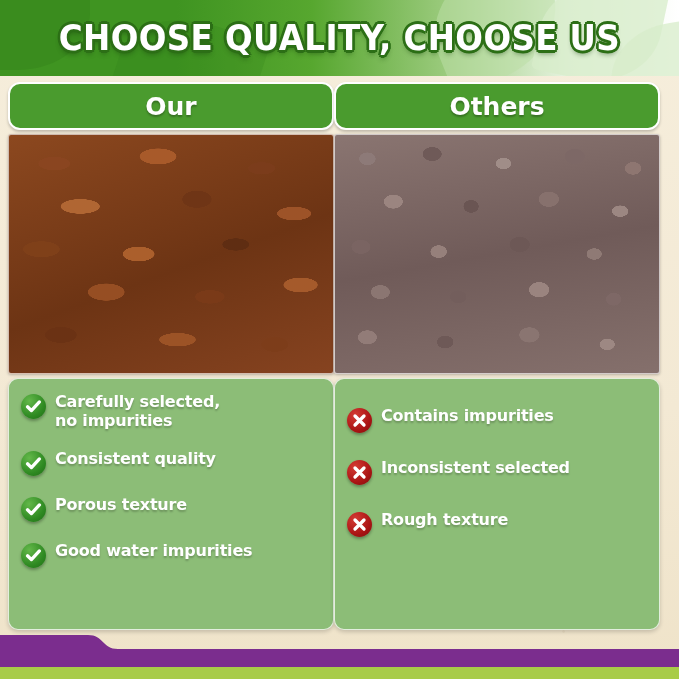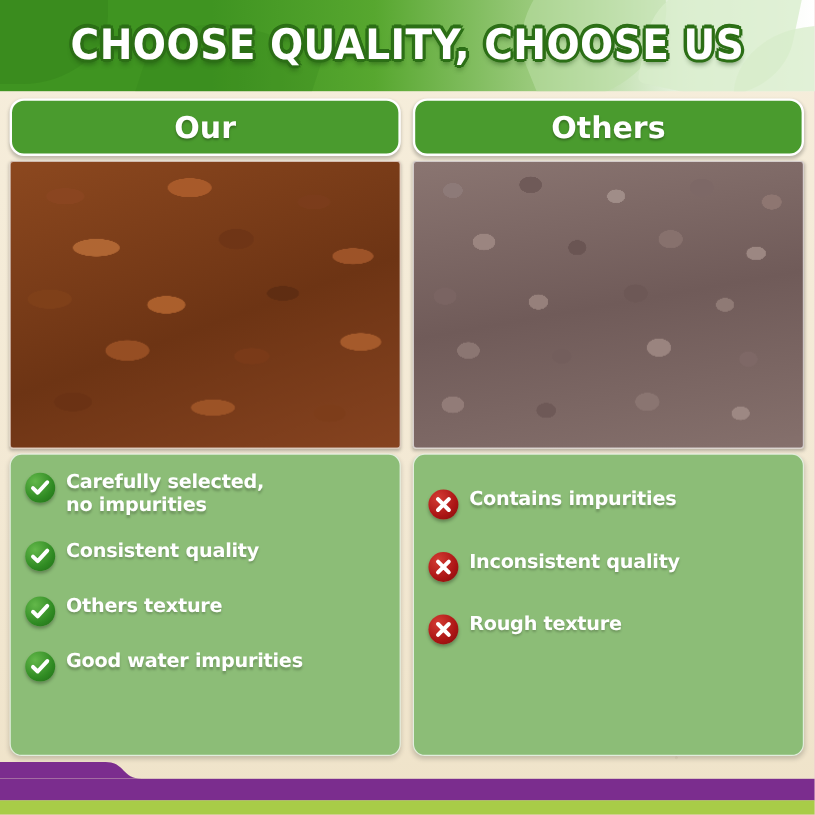--- a/index.html
+++ b/index.html
@@ -39,21 +39,21 @@
     color:#ffffff;white-space:nowrap;
     font-family:"DejaVu Sans",sans-serif;
     transform:scaleX(.93);
     text-shadow:
       -2px -2px 0 #2c6f16, 2px -2px 0 #2c6f16, -2px 2px 0 #2c6f16, 2px 2px 0 #2c6f16,
       -3px 0 0 #2c6f16, 3px 0 0 #2c6f16, 0 -3px 0 #2c6f16, 0 3px 0 #2c6f16,
       0 4px 5px rgba(20,60,10,.45);
   }
 
   
-  .cols{position:absolute;left:8px;top:82px;width:663px;height:548px;display:flex;gap:10px;}
+  .cols{position:absolute;left:8px;top:82px;width:663px;height:548px;display:flex;}
   .col{width:326px;display:flex;flex-direction:column;}
 
   .col-head{
     height:48px;border-radius:12px;background:#4a9b2e;
     border:2px solid #ffffff;
     box-shadow:0 2px 3px rgba(0,0,0,.22);
     display:flex;align-items:center;justify-content:center;
     color:#fff;font-size:25px;font-weight:bold;
     font-family:"DejaVu Sans",sans-serif;
     text-shadow:0 2px 2px rgba(0,0,0,.28);
@@ -182,21 +182,21 @@
           </span>
           <span class="feature-text">Consistent quality</span>
         </div>
 
         <div class="feature">
           <span class="badge check">
             <svg viewBox="0 0 25 25">
                 <path d="M6.5 12.8 L10.4 16.6 L18.4 7.9" fill="none" stroke="#ffffff" stroke-width="3.3" stroke-linecap="round" stroke-linejoin="round"></path>
               </svg>
           </span>
-          <span class="feature-text">Others texture</span>
+          <span class="feature-text">Porous texture</span>
         </div>
 
         <div class="feature">
           <span class="badge check">
             <svg viewBox="0 0 25 25">
                 <path d="M6.5 12.8 L10.4 16.6 L18.4 7.9" fill="none" stroke="#ffffff" stroke-width="3.3" stroke-linecap="round" stroke-linejoin="round"></path>
               </svg>
           </span>
           <span class="feature-text">Good water impurities</span>
         </div>
@@ -217,21 +217,21 @@
           </span>
           <span class="feature-text">Contains impurities</span>
         </div>
 
         <div class="feature">
           <span class="badge cross">
             <svg viewBox="0 0 25 25">
                 <path d="M8 8 L17 17 M17 8 L8 17" fill="none" stroke="#ffffff" stroke-width="3.3" stroke-linecap="round"></path>
               </svg>
           </span>
-          <span class="feature-text">Inconsistent quality</span>
+          <span class="feature-text">Inconsistent selected</span>
         </div>
 
         <div class="feature">
           <span class="badge cross">
             <svg viewBox="0 0 25 25">
                 <path d="M8 8 L17 17 M17 8 L8 17" fill="none" stroke="#ffffff" stroke-width="3.3" stroke-linecap="round"></path>
               </svg>
           </span>
           <span class="feature-text">Rough texture</span>
         </div>

